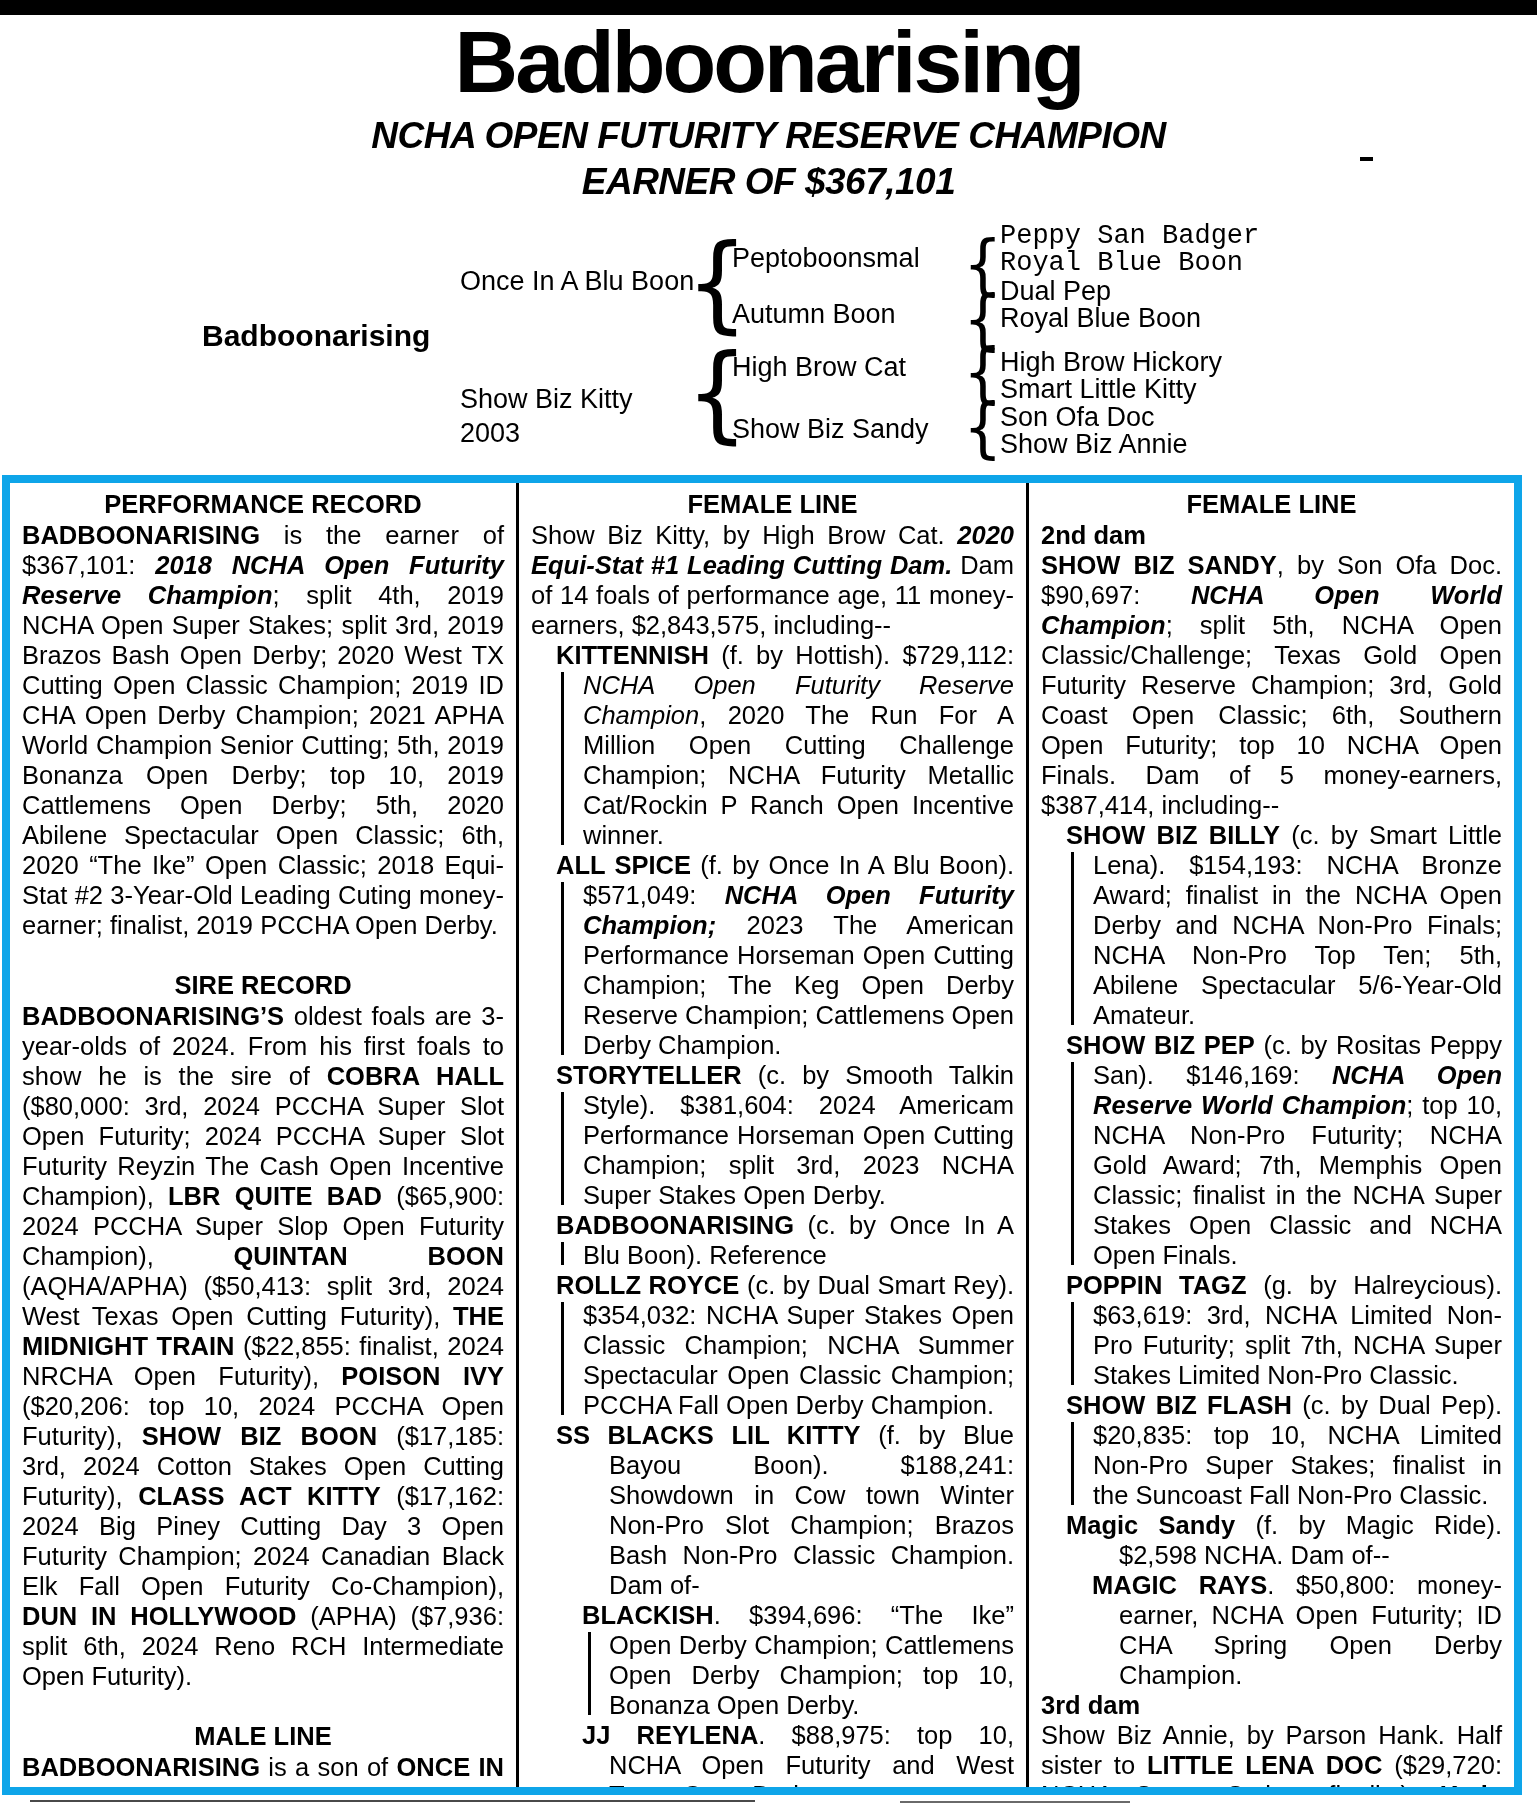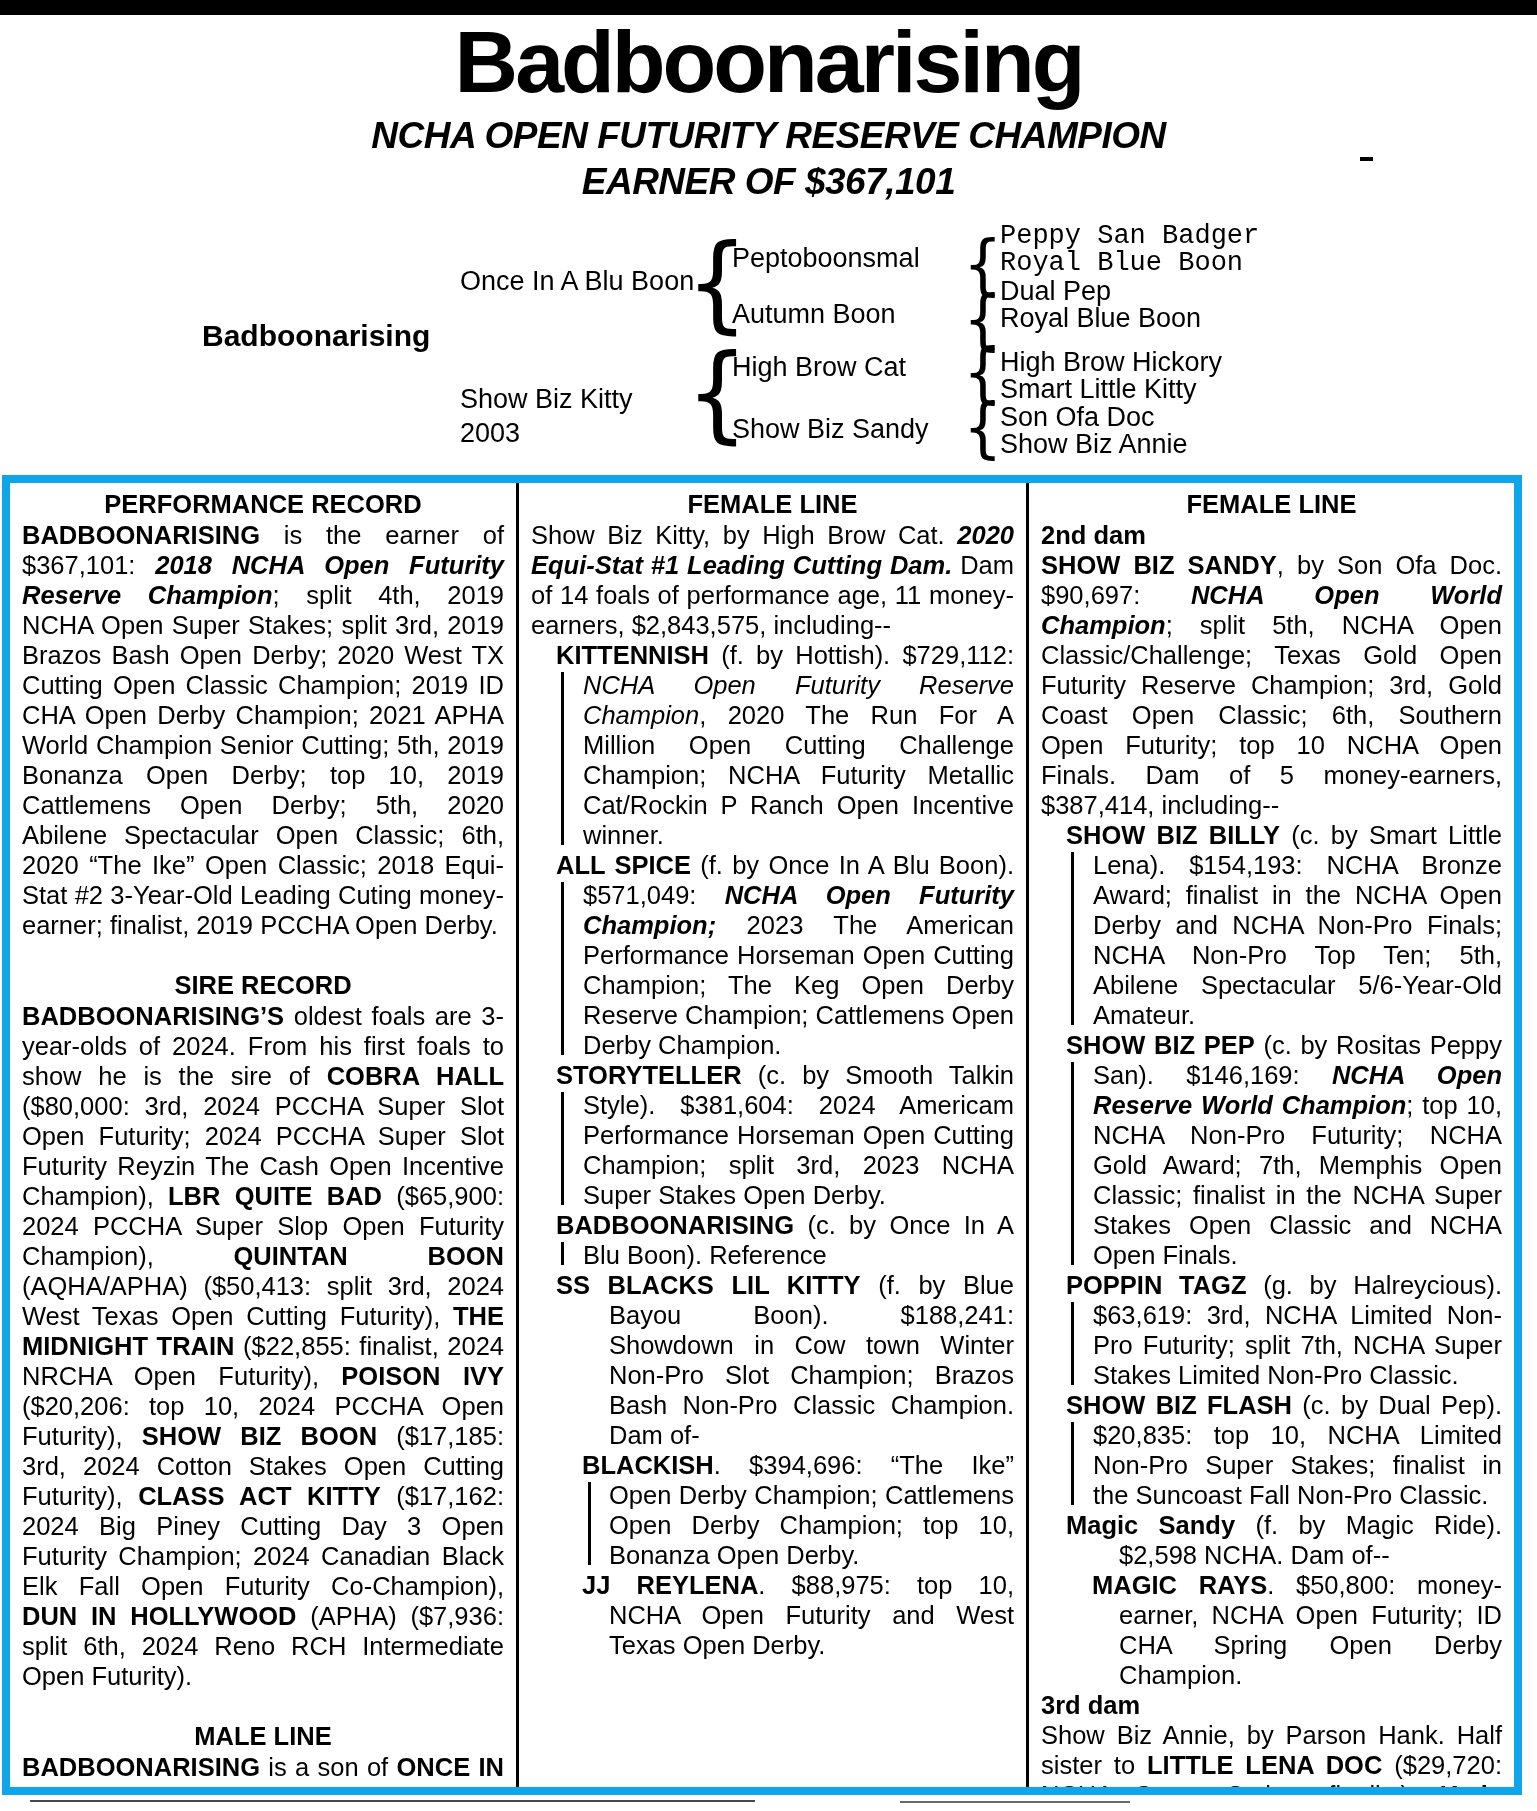--- a/index.html
+++ b/index.html
@@ -117,20 +117,21 @@
       <div class="bh">MALE LINE</div>
       <div class="bp"><span class="b">BADBOONARISING</span><span> is a son of </span><span class="b">ONCE IN A BLU BOON</span><span> Sire of 554 money-earners, $12,979,508.</span></div>
     </div>
   <div class="col colB">
       <div class="bh">FEMALE LINE</div>
       <div class="bp"><span>Show Biz Kitty, by High Brow Cat. </span><span class="bi">2020 Equi-Stat #1 Leading Cutting Dam.</span><span> Dam of 14 foals of performance age, 11 money-earners, $2,843,575, including--</span></div>
       <div class="be e1 bar"><span class="b">KITTENNISH</span><span> (f. by Hottish). $729,112: </span><span class="i">NCHA Open Futurity Reserve Champion</span><span>, 2020 The Run For A Million Open Cutting Challenge Champion; NCHA Futurity Metallic Cat/Rockin P Ranch Open Incentive winner.</span></div>
       <div class="be e1 bar"><span class="b">ALL SPICE</span><span> (f. by Once In A Blu Boon). $571,049: </span><span class="bi">NCHA Open Futurity Champion;</span><span> 2023 The American Performance Horseman Open Cutting Champion; The Keg Open Derby Reserve Champion; Cattlemens Open Derby Champion.</span></div>
       <div class="be e1 bar"><span class="b">STORYTELLER</span><span> (c. by Smooth Talkin Style). $381,604: 2024 Americam Performance Horseman Open Cutting Champion; split 3rd, 2023 NCHA Super Stakes Open Derby.</span></div>
       <div class="be e1 bar"><span class="b">BADBOONARISING</span><span> (c. by Once In A Blu Boon). Reference</span></div>
+      <div class="be e1 bar"><span class="b">ROLLZ ROYCE</span><span> (c. by Dual Smart Rey). $354,032: NCHA Super Stakes Open Classic Champion; NCHA Summer Spectacular Open Classic Champion; PCCHA Fall Open Derby Champion.</span></div>
       <div class="be e1 deep"><span class="b">SS BLACKS LIL KITTY</span><span> (f. by Blue Bayou Boon). $188,241: Showdown in Cow town Winter Non-Pro Slot Champion; Brazos Bash Non-Pro Classic Champion. Dam of-</span></div>
       <div class="be e2 bar"><span class="b">BLACKISH</span><span>. $394,696: “The Ike” Open Derby Champion; Cattlemens Open Derby Champion; top 10, Bonanza Open Derby.</span></div>
       <div class="be e2"><span class="b">JJ REYLENA</span><span>. $88,975: top 10, NCHA Open Futurity and West Texas Open Derby.</span></div>
     </div>
   <div class="col colC">
       <div class="bh">FEMALE LINE</div>
       <div class="bsub">2nd dam</div>
       <div class="bp"><span class="b">SHOW BIZ SANDY</span><span>, by Son Ofa Doc. $90,697: </span><span class="bi">NCHA Open World Champion</span><span>; split 5th, NCHA Open Classic/Challenge; Texas Gold Open Futurity Reserve Champion; 3rd, Gold Coast Open Classic; 6th, Southern Open Futurity; top 10 NCHA Open Finals. Dam of 5 money-earners, $387,414, including--</span></div>
       <div class="be e1 bar"><span class="b">SHOW BIZ BILLY</span><span> (c. by Smart Little Lena). $154,193: NCHA Bronze Award; finalist in the NCHA Open Derby and NCHA Non-Pro Finals; NCHA Non-Pro Top Ten; 5th, Abilene Spectacular 5/6-Year-Old Amateur.</span></div>
       <div class="be e1 bar"><span class="b">SHOW BIZ PEP</span><span> (c. by Rositas Peppy San). $146,169: </span><span class="bi">NCHA Open Reserve World Champion</span><span>; top 10, NCHA Non-Pro Futurity; NCHA Gold Award; 7th, Memphis Open Classic; finalist in the NCHA Super Stakes Open Classic and NCHA Open Finals.</span></div>

